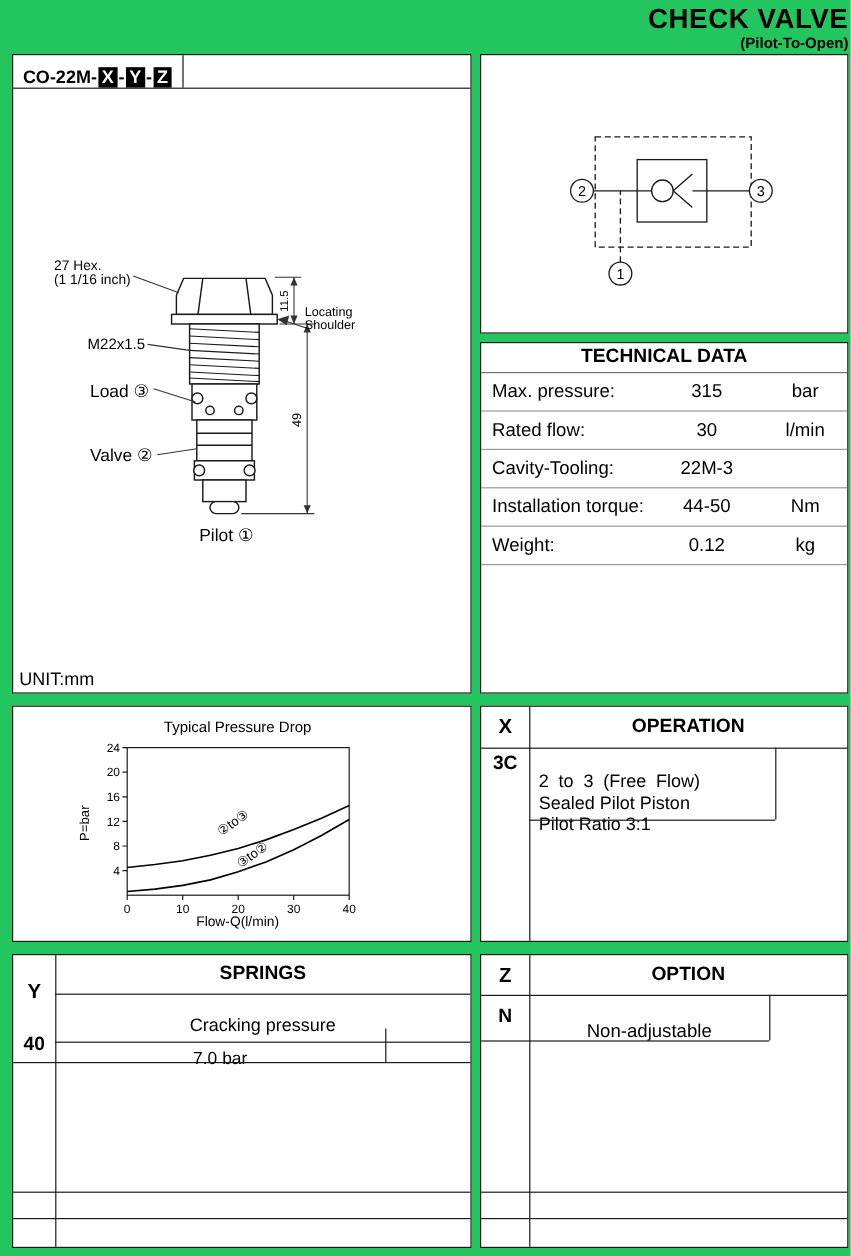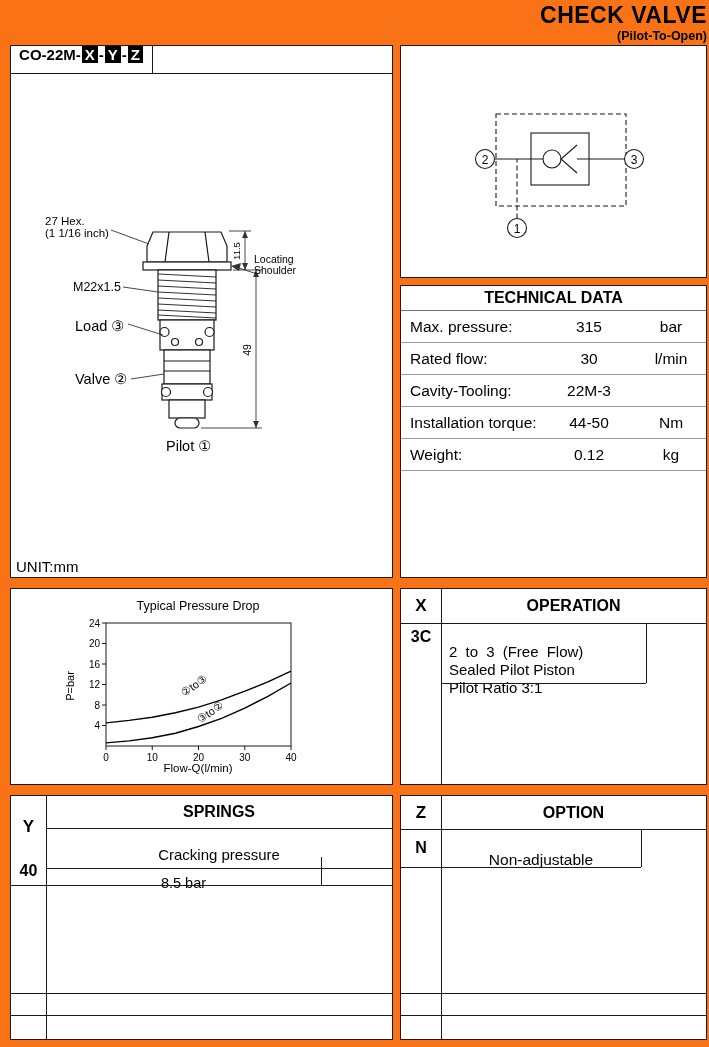--- a/index.html
+++ b/index.html
@@ -2,36 +2,36 @@
 <html><head>
 <meta charset="utf-8">
 <style>
   * { margin:0; padding:0; box-sizing:border-box; }
   html,body { background:#fff; }
   body {
     width:709px; height:1047px;
     font-family:"Liberation Sans", sans-serif;
     color:#000;
   }
-  .page { position:relative; width:709px; height:1047px; background:#f97316; overflow:hidden; }
+  .page { position:relative; width:709px; height:1047px; background:#22c55e; overflow:hidden; }
   .box { position:absolute; border:1px solid #1a1a1a; background:#fff; }
   .abs { position:absolute; }
   .hline { position:absolute; height:0; border-top:1px solid #1a1a1a; }
   .vline { position:absolute; width:0; border-left:1px solid #1a1a1a; }
   .center { display:flex; align-items:center; justify-content:center;margin-top:12px; }
 
   
   .title-block { position:absolute; top:2px; right:2px; text-align:right; }
   .title { font-size:23px; font-weight:bold; letter-spacing:.5px; }
   .subtitle { font-size:12.5px; font-weight:bold; }
 
   
   .ordering-row { display:flex; height:28px; border-bottom:1px solid #1a1a1a; }
   .ordering-label { width:152px; border-right:1px solid #1a1a1a; font-size:15px; display:flex; align-items:center; padding-left:9px; }
-  .ordering-code { width:142px; border-right:1px solid #1a1a1a; font-size:15px; font-weight:bold; display:flex; align-items:flex-start; justify-content:center; }
+  .ordering-code { width:142px; border-right:1px solid #1a1a1a; font-size:15px; font-weight:bold; display:flex; align-items:flex-end; justify-content:center; }
   .inv { background:#000; color:#fff; padding:0 3px; margin:0 1px; }
 
   .unit-note { position:absolute; left:5px; bottom:2px; font-size:15px; }
 
   
   .tech-header { height:25px; border-bottom:1px solid #737373; text-align:center; font-weight:bold; font-size:16px; line-height:24px; }
   .tech-row { height:32px; border-bottom:1px solid #999; display:flex; align-items:center; font-size:15.5px; padding:0 9px; }
   .tech-label { flex:1; }
   .tech-value { width:100px; text-align:center; }
   .tech-unit { width:58px; text-align:center; padding-left:6px; }
@@ -235,21 +235,21 @@
     <div class="vline" style="left:245px; top:34px; height:60px;"></div>
     <div class="hline" style="left:40px; top:94px; width:205px;"></div>
   </div>
 
   <div class="box" style="left:10px; top:795px; width:383px; height:245px;">
     <div class="vline" style="left:35px; top:0; height:243px;"></div>
     <div class="colcell" style="left:0; top:0; width:35px; height:61px; font-size:17px;">Y</div>
     <div class="headcell" style="left:35px; top:0; width:346px; height:33px; border-bottom:1px solid #1a1a1a;">SPRINGS</div>
     <div class="center" style="position:absolute; left:35px; top:33px; width:346px; height:28px; border-bottom:1px solid #1a1a1a; font-size:15px;">Cracking pressure</div>
     <div class="colcell" style="left:0; top:61px; width:35px; height:28px; font-size:16px;">40</div>
-    <div class="center" style="position:absolute; left:35px; top:61px; width:275px; height:28px; font-size:14.5px;">8.5 bar</div>
+    <div class="center" style="position:absolute; left:35px; top:61px; width:275px; height:28px; font-size:14.5px;">7.0 bar</div>
     <div class="vline" style="left:310px; top:61px; height:28px;"></div>
     <div class="hline" style="left:0; top:89px; width:381px;"></div>
     <div class="hline" style="left:0; top:197px; width:381px;"></div>
     <div class="hline" style="left:0; top:219px; width:381px;"></div>
   </div>
 
   <div class="box" style="left:400px; top:795px; width:307px; height:245px;">
     <div class="vline" style="left:40px; top:0; height:243px;"></div>
     <div class="hline" style="left:0; top:33px; width:305px;"></div>
     <div class="colcell" style="left:0; top:0; width:40px; height:33px; font-size:17px;">Z</div>

